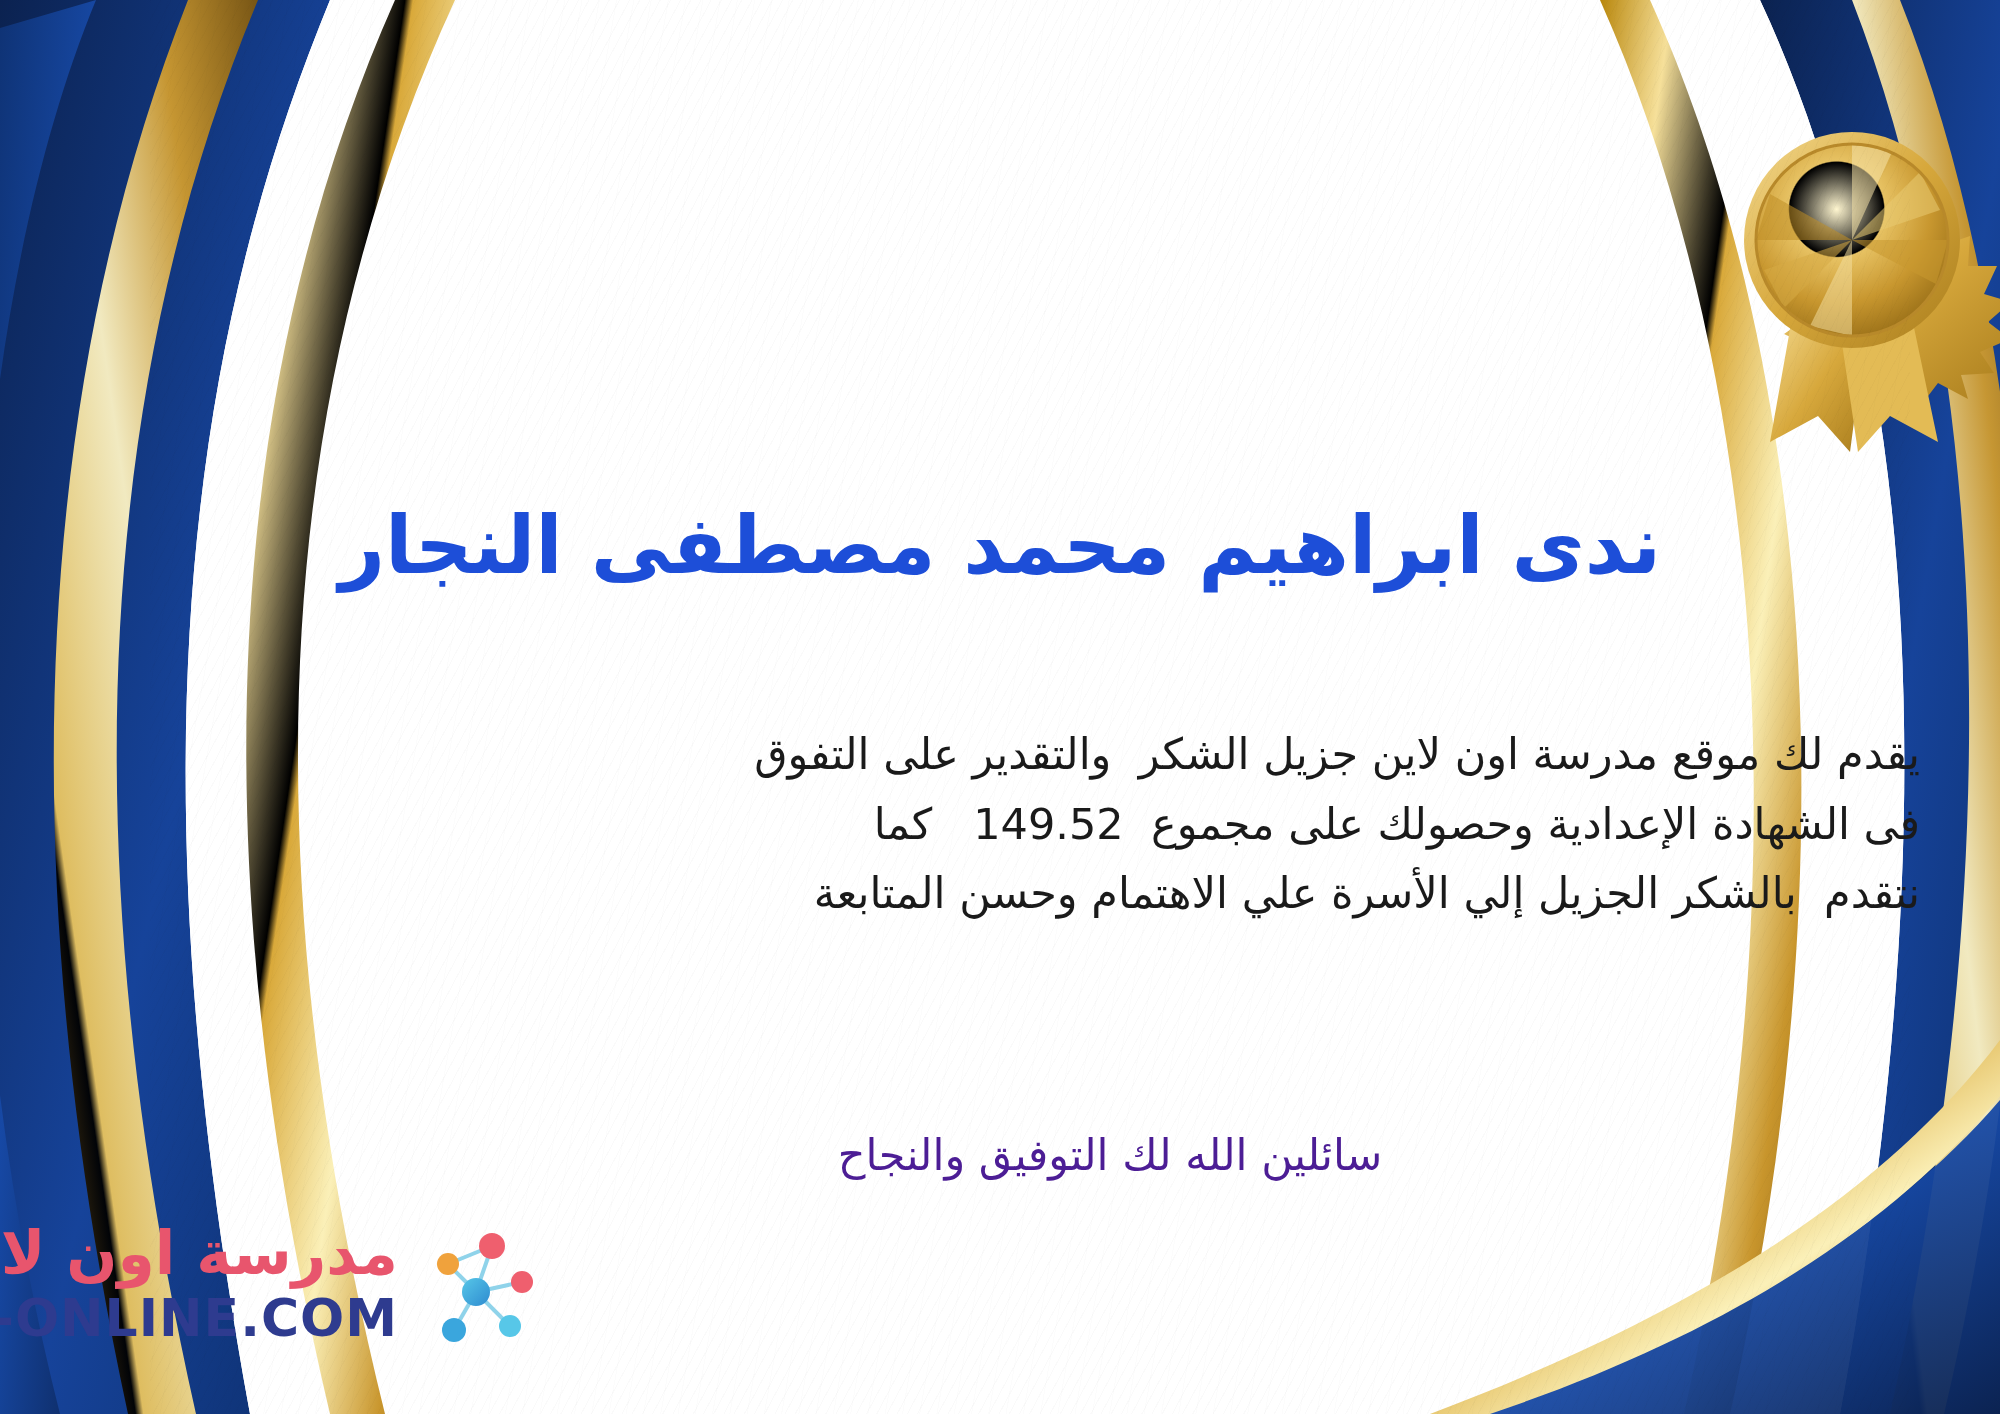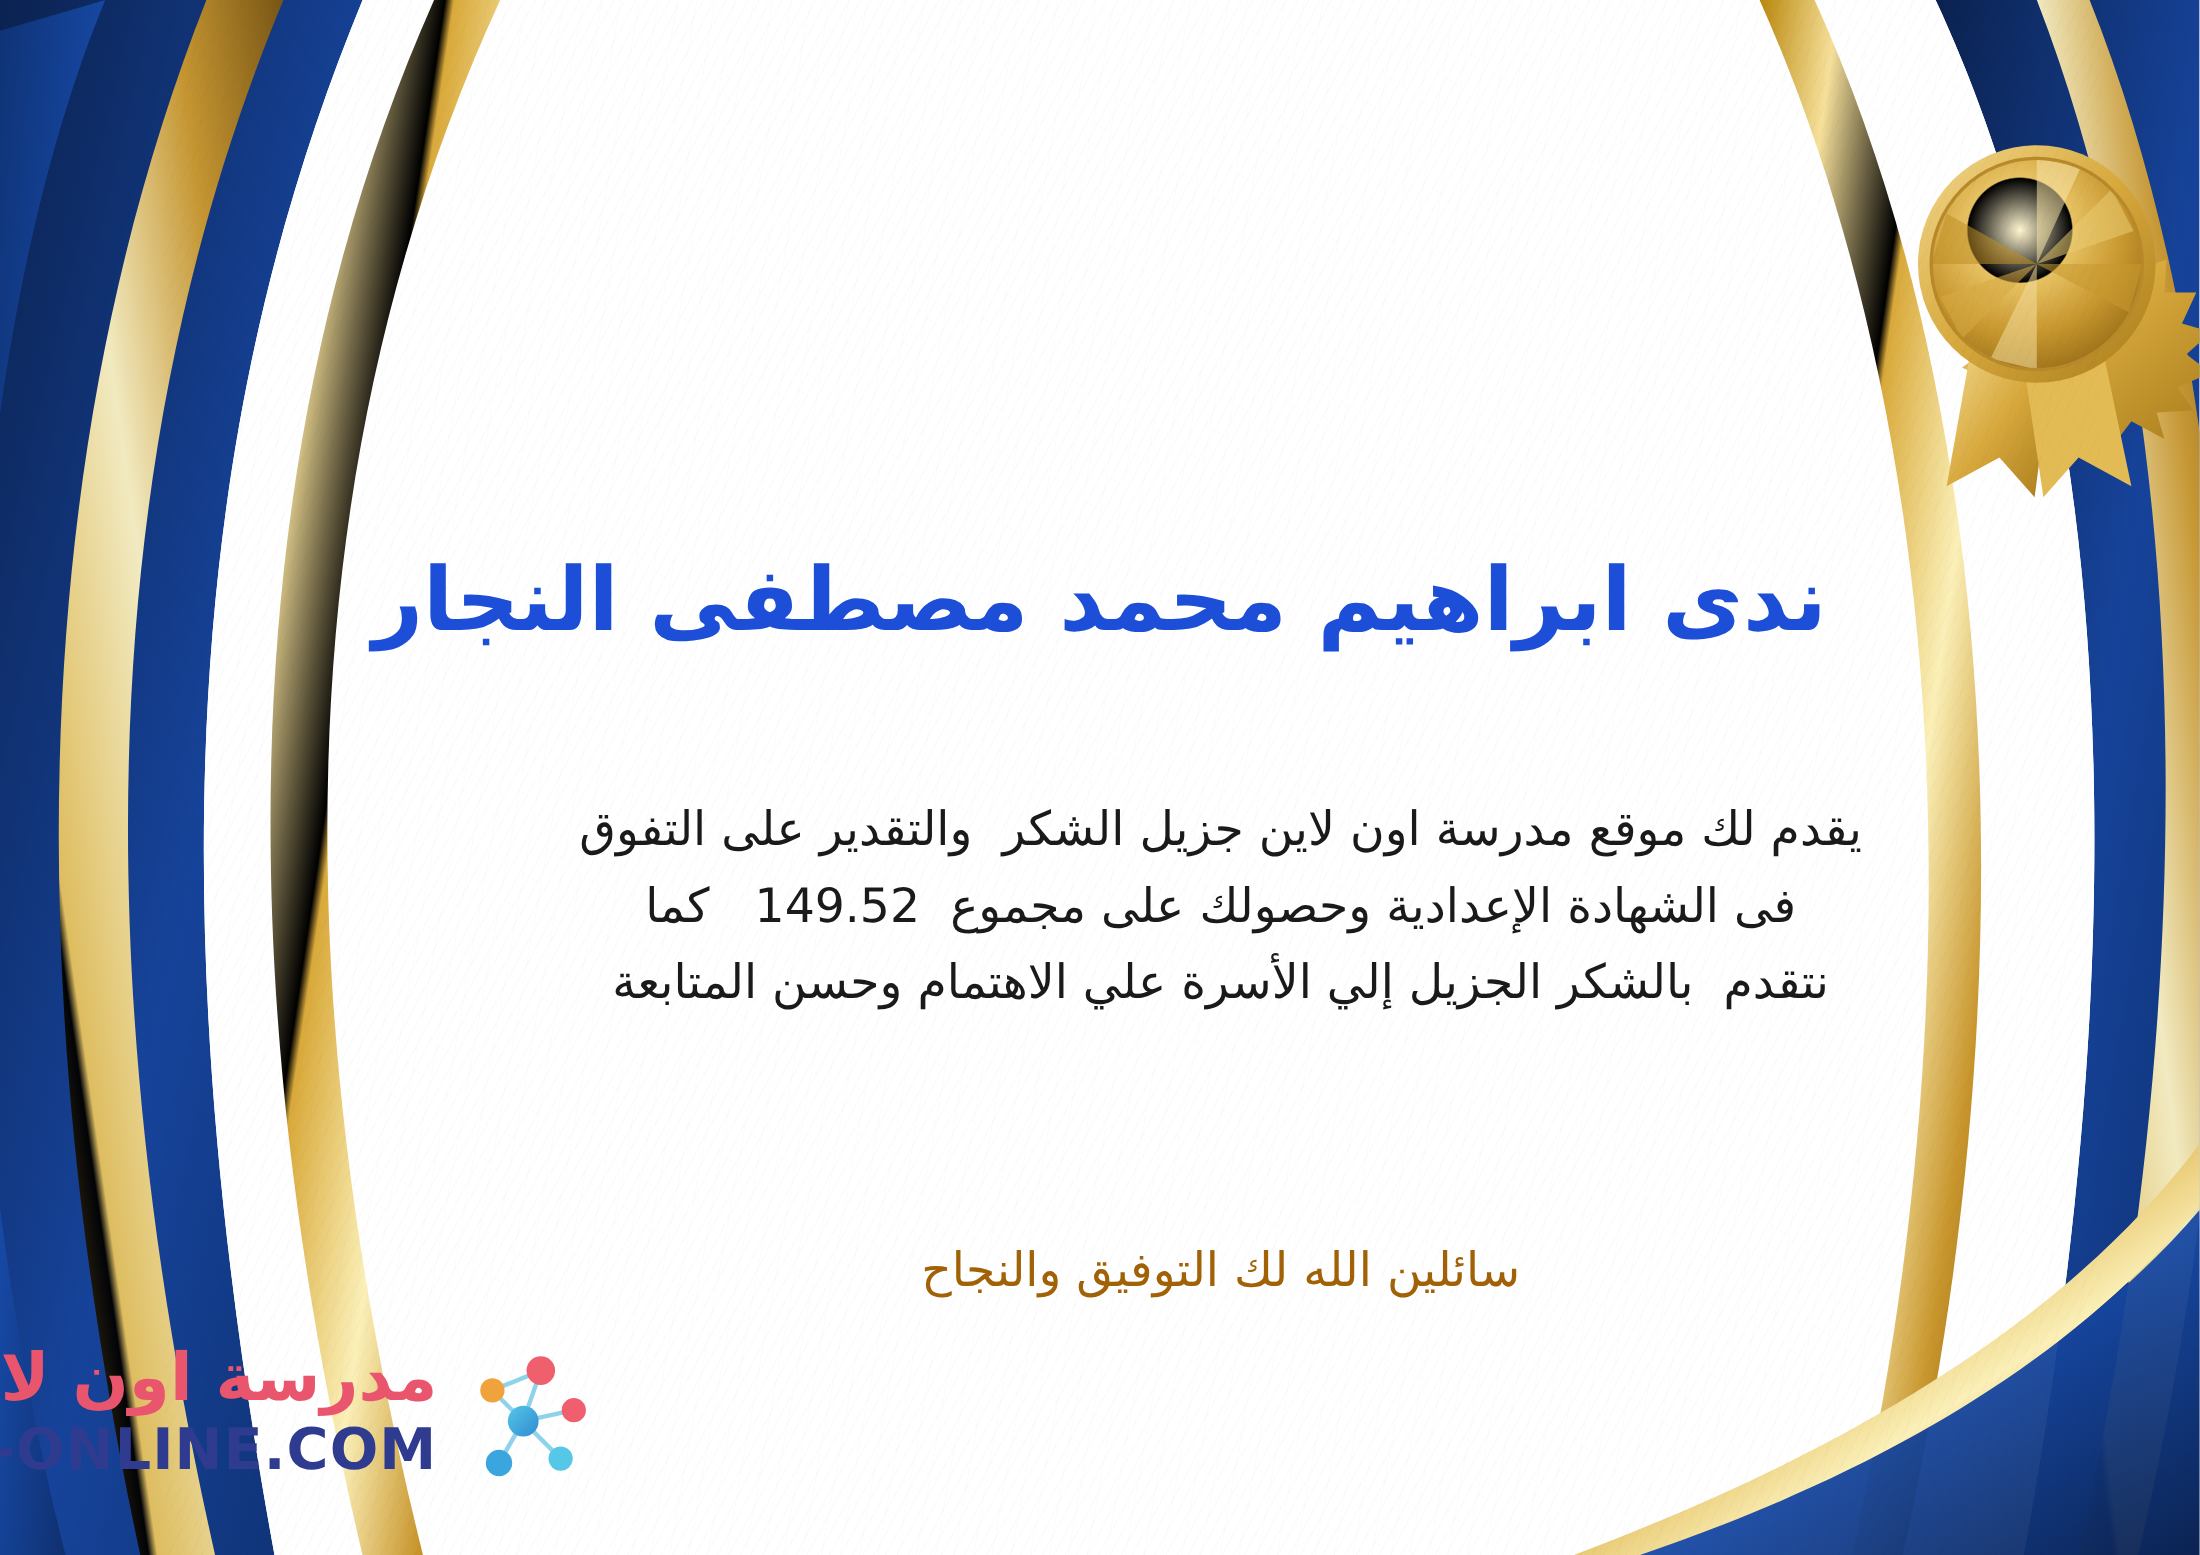--- a/index.html
+++ b/index.html
@@ -85,41 +85,41 @@
     font-weight: 700;
     color: #1d4ed8;
     line-height: 1.15;
   }
 
   .body-block {
     position: absolute;
     top: 720px;
     left: 300px;
     width: 1620px;
-    text-align: center;
+    text-align: right;
     font-size: 43px;
     font-weight: 500;
     color: #1a1a1a;
     line-height: 1.62;
   }
 
   .body-line {
     display: block;
     white-space: pre-wrap;
   }
 
   .closing-line {
     position: absolute;
     top: 1130px;
     left: 300px;
     width: 1620px;
     text-align: center;
     font-size: 43px;
     font-weight: 500;
-    color: #a16207;
+    color: #4c1d95;
   }
 
   
   .brand {
     position: absolute;
     left: 28px;
     bottom: 40px;
     width: 520px;
     height: 160px;
     direction: rtl;

